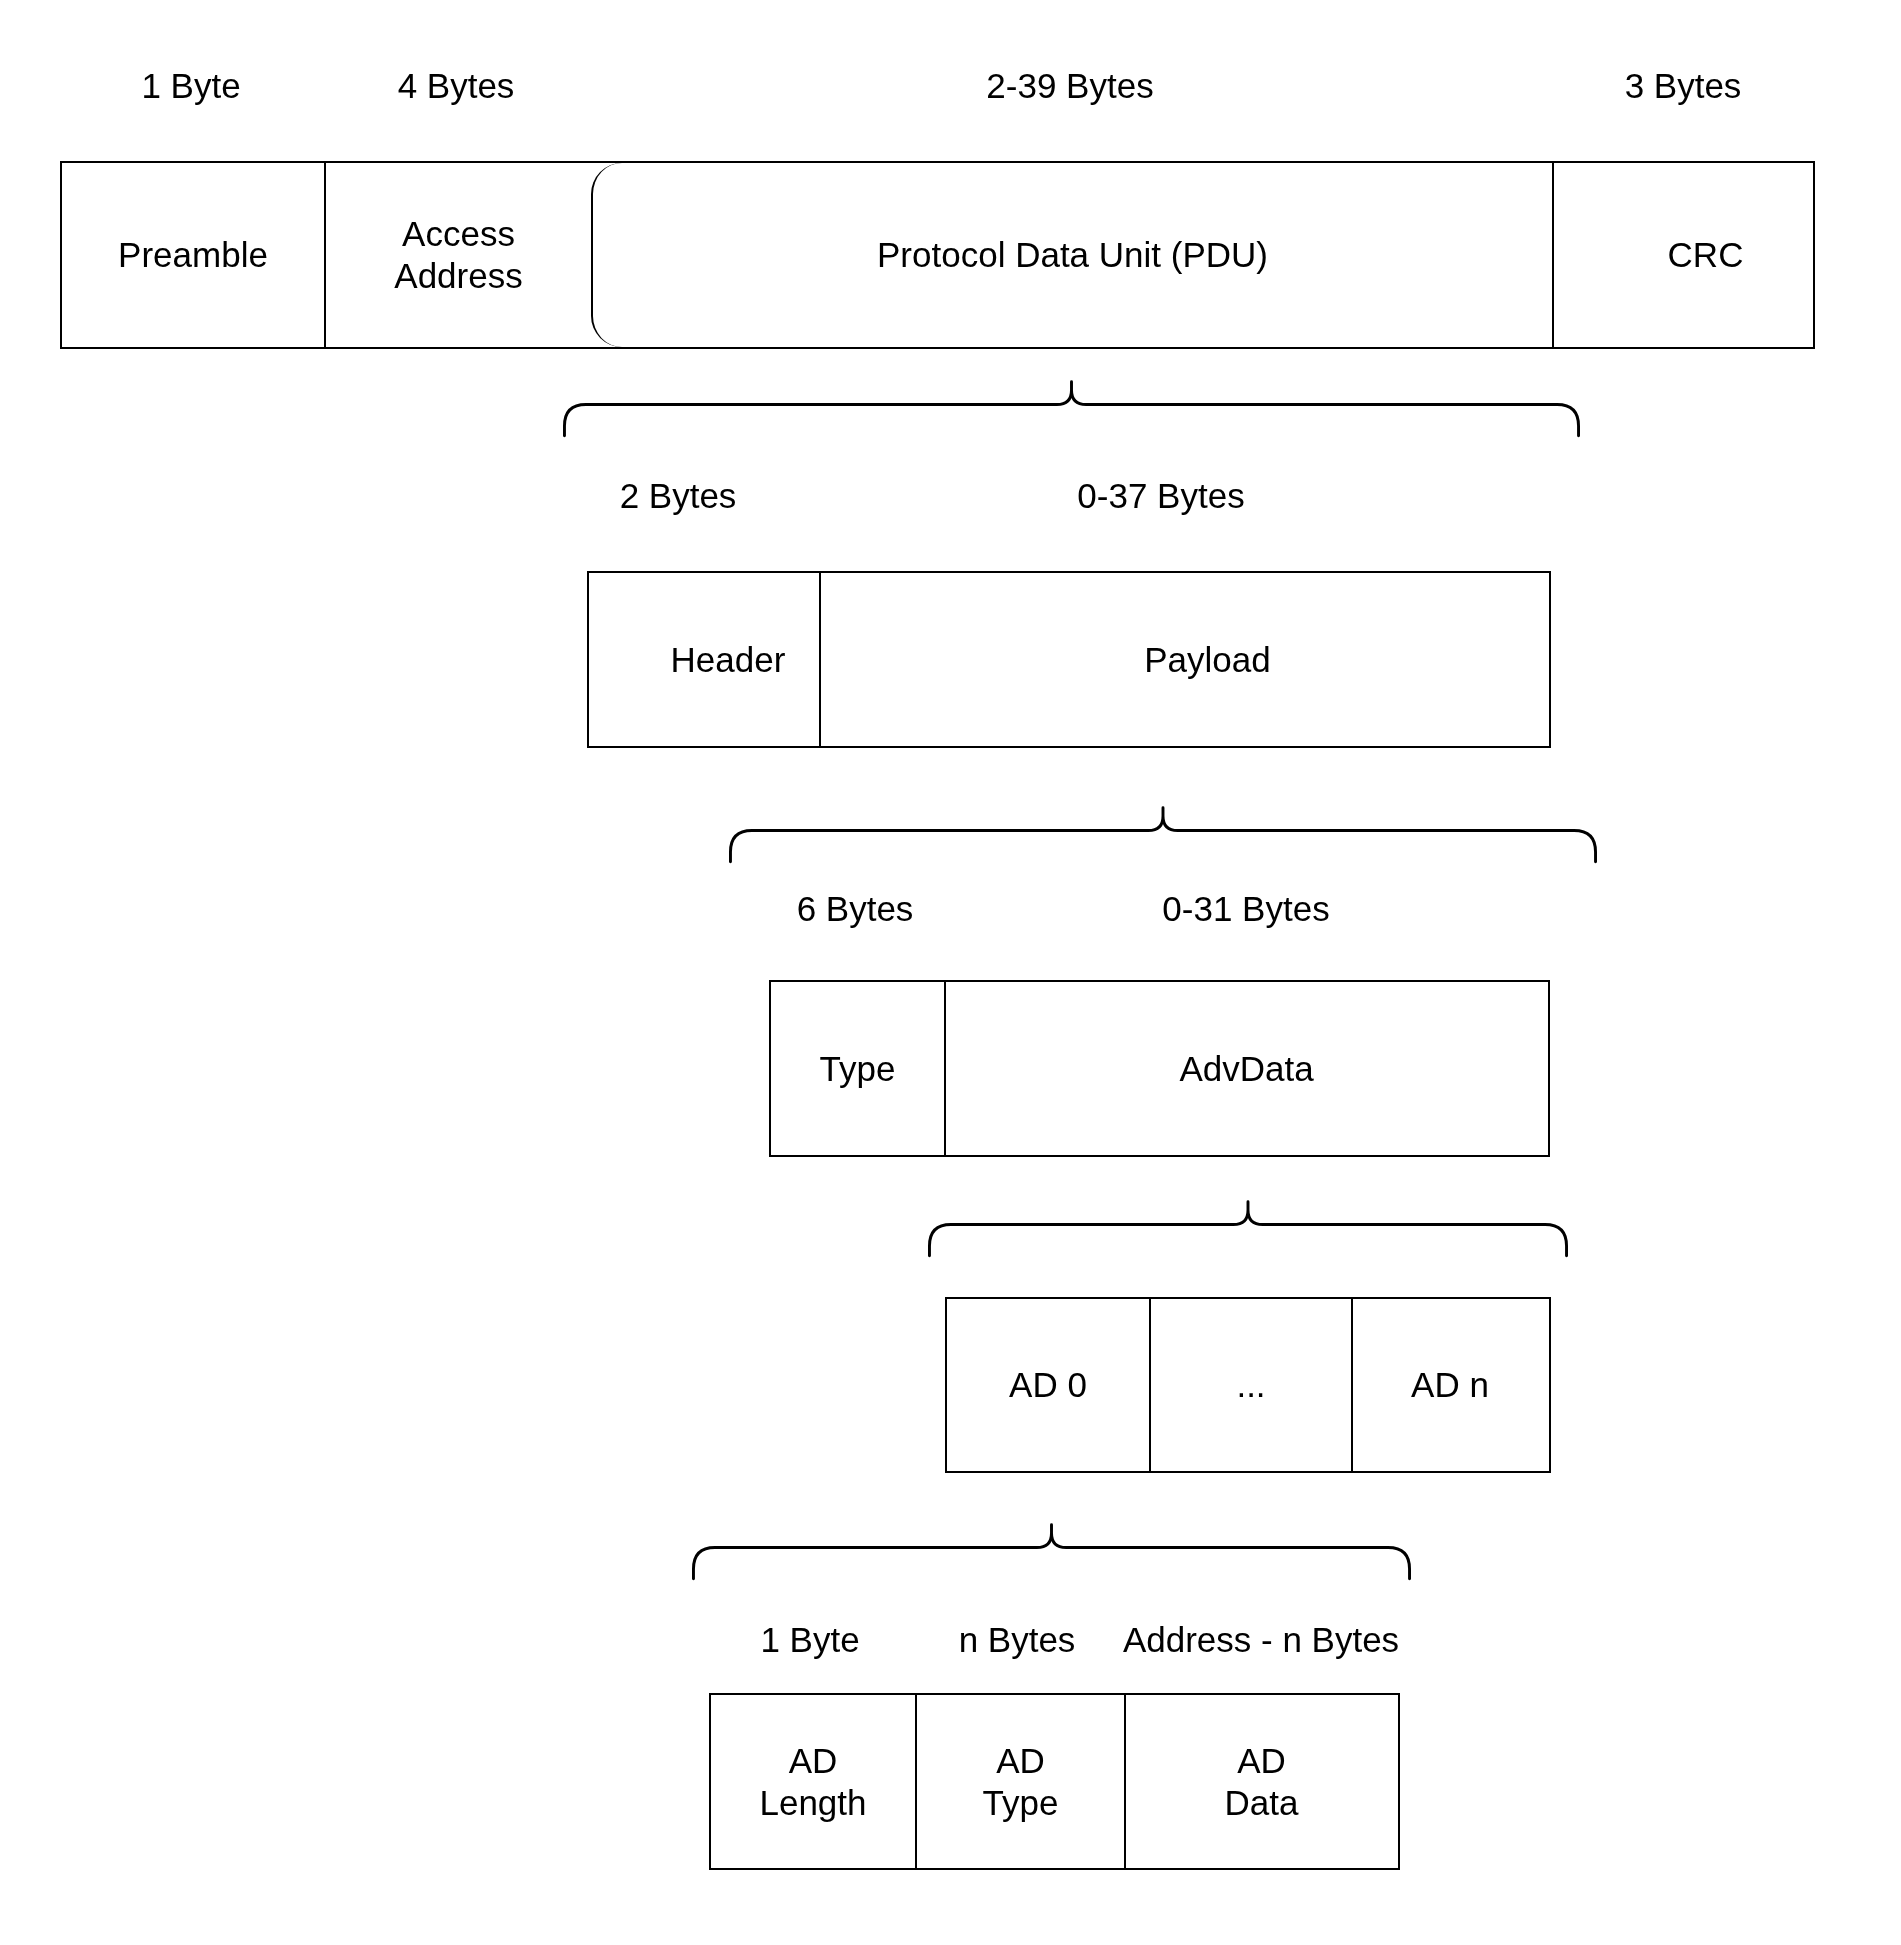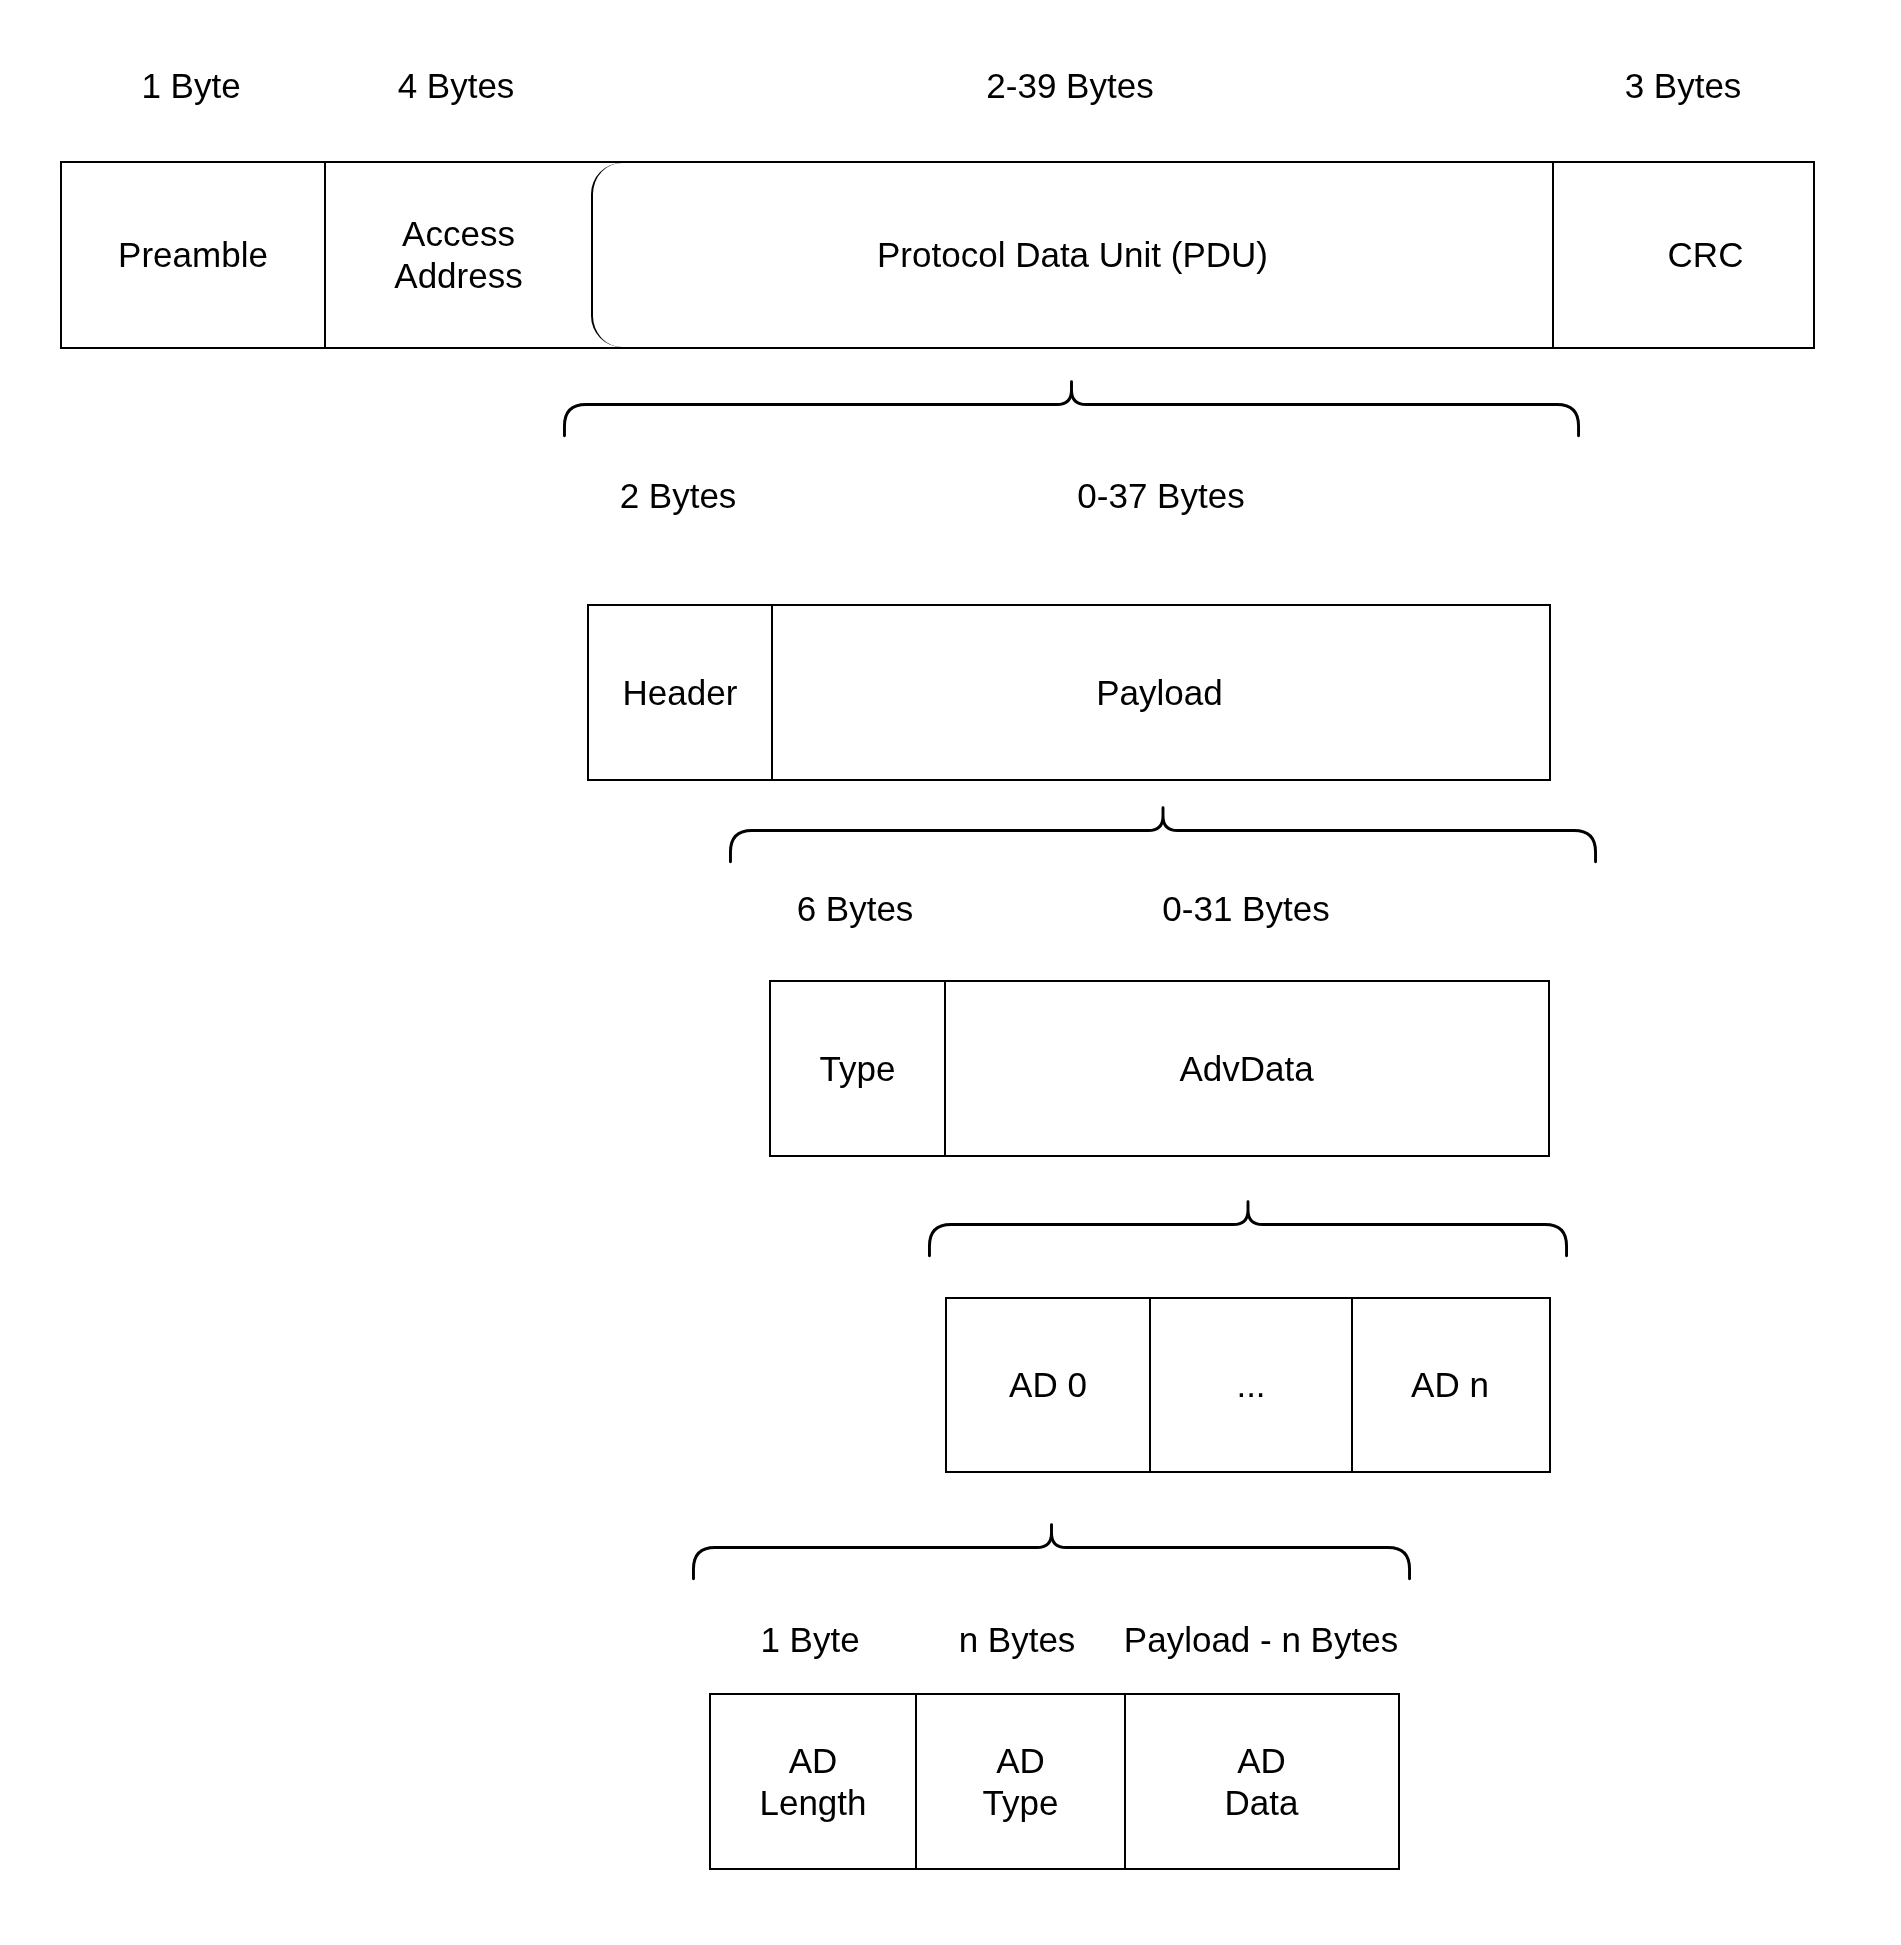--- a/index.html
+++ b/index.html
@@ -75,21 +75,21 @@
     <div class="cell" style="width:259px;padding-left:46px;">CRC</div>
   </div>
 
   <svg class="brace" style="left:563px; top:380px;" width="1017" height="56" viewBox="0 0 1043 57">
     <path d="M 1.5 57 L 1.5 47 Q 1.5 25 23.5 25 L 506.5 25 Q 521.5 25 521.5 10 L 521.5 1.5 L 521.5 10 Q 521.5 25 536.5 25 L 1019.5 25 Q 1041.5 25 1041.5 47 L 1041.5 57"></path>
   </svg>
 
   <div class="size-label" style="left:678px; top:474px;">2 Bytes</div>
   <div class="size-label" style="left:1161px; top:474px;">0-37 Bytes</div>
 
-  <div class="row" style="left:587px; top:604px; width:964px; height:177px;">
+  <div class="row" style="left:587px; top:571px; width:964px; height:177px;padding-left:48px;">
     <div class="cell" style="width:182px;">Header</div>
     <div class="cell" style="width:775px;">Payload</div>
   </div>
 
   <svg class="brace" style="left:729px; top:806px;" width="868" height="56" viewBox="0 0 890 57">
     <path d="M 1.5 57 L 1.5 47 Q 1.5 25 23.5 25 L 430 25 Q 445 25 445 10 L 445 1.5 L 445 10 Q 445 25 460 25 L 866.5 25 Q 888.5 25 888.5 47 L 888.5 57"></path>
   </svg>
 
   <div class="size-label" style="left:855px; top:887px;">6 Bytes</div>
   <div class="size-label" style="left:1246px; top:887px;">0-31 Bytes</div>
@@ -108,21 +108,21 @@
     <div class="cell" style="width:202px;">...</div>
     <div class="cell" style="width:196px;">AD n</div>
   </div>
 
   <svg class="brace" style="left:692px; top:1523px;" width="719" height="56" viewBox="0 0 737 57">
     <path d="M 1.5 57 L 1.5 47 Q 1.5 25 23.5 25 L 353.5 25 Q 368.5 25 368.5 10 L 368.5 1.5 L 368.5 10 Q 368.5 25 383.5 25 L 713.5 25 Q 735.5 25 735.5 47 L 735.5 57"></path>
   </svg>
 
   <div class="size-label" style="left:810px; top:1618px;">1 Byte</div>
   <div class="size-label" style="left:1017px; top:1618px;">n Bytes</div>
-  <div class="size-label" style="left:1261px; top:1618px;">Payload - n Bytes</div>
+  <div class="size-label" style="left:1261px; top:1618px;">Address - n Bytes</div>
 
   <div class="row" style="left:709px; top:1693px; width:691px; height:177px;">
     <div class="cell" style="width:204px;">AD
 Length</div>
     <div class="cell" style="width:209px;">AD
 Type</div>
     <div class="cell" style="width:273px;">AD
 Data</div>
   </div>
 

